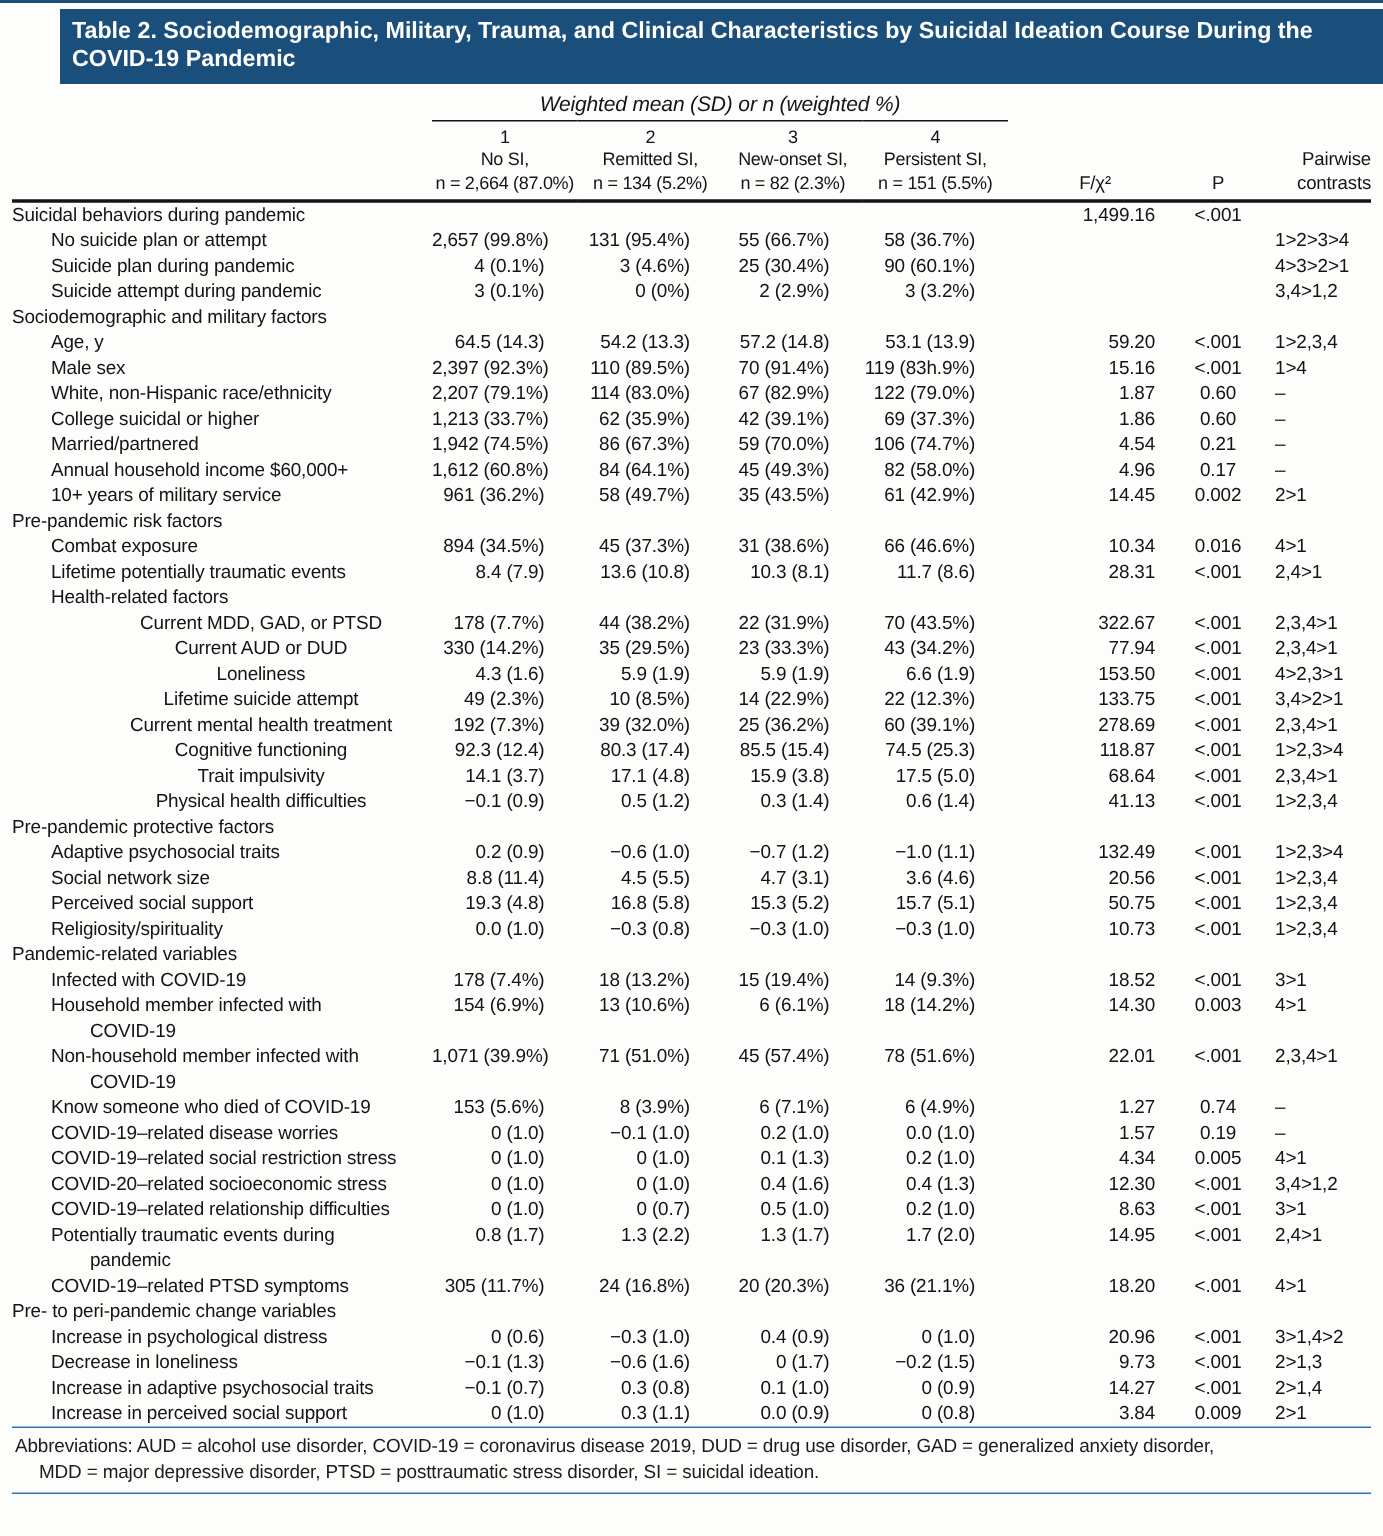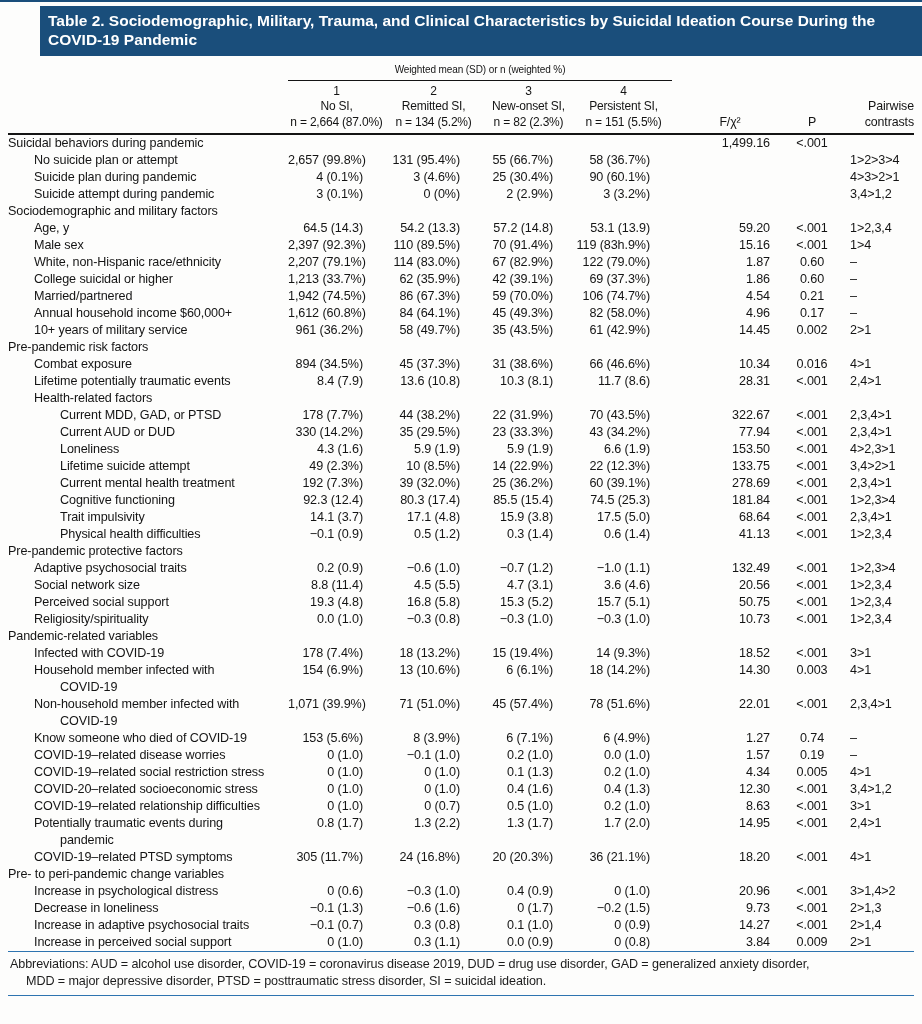--- a/index.html
+++ b/index.html
@@ -22,34 +22,35 @@
   
   col.c-label { width:280px; }
   col.c-g1 { width:97px; }  col.c-g2 { width:97px; }
   col.c-g3 { width:93px; }  col.c-g4 { width:97px; }
   col.c-f  { width:116px; } col.c-p  { width:48px; }
   col.c-pw { width:78px; }
 
   thead th { font-weight:normal; font-size:12px; line-height:15.5px; color:#141414; }
   th.spanner {
     text-align:center; padding-bottom:2px; border-bottom:1.2px solid #141414;
-    font-size:10px;
+    font-size:14px;
+    font-style:italic;
   }
   tr.colhead-row th { vertical-align:bottom; padding-top:3px; padding-bottom:3px; }
   tr.colhead-row th { border-bottom:2px solid #141414; }
   th.group-head { text-align:center; white-space:nowrap; letter-spacing:-0.2px; }
   th.group-head span { display:block; }
   th.stat-head { text-align:center; font-size:12.4px; }
   th.pw-head { text-align:right; font-size:12.4px; }
 
   tbody td { font-size:12.6px; line-height:17px; }
   td.label { white-space:pre-line;margin-left:20px; }
   td.label.lvl0 { padding-left:26px; text-indent:-26px; }
   td.label.lvl1 { padding-left:52px; text-indent:-26px; }
-  td.label.lvl2 { padding-left:78px; text-indent:-26px; }
+  td.label.lvl2 { padding-left:78px; text-indent:-26px;text-align:center; }
   td.val  { text-align:right; padding-right:22px; white-space:nowrap; }
   td.fval { text-align:right; padding-right:18px; white-space:nowrap; }
   td.pval { text-align:center; white-space:nowrap; }
   td.pwval{ text-align:left; padding-left:14px; white-space:nowrap; }
 
   .footer {
     margin:0 8px; border-top:1.5px solid #2e74b0; border-bottom:1.5px solid #2e74b0;
     font-size:12.6px; line-height:16.5px; color:#1c1c1c;
     padding:4px 2px 6px 2px;
   }
@@ -317,21 +318,21 @@
           <td class="fval">278.69</td>
           <td class="pval">&lt;.001</td>
           <td class="pwval">2,3,4&gt;1</td>
         </tr>
         <tr>
           <td class="label lvl2">Cognitive functioning</td>
           <td class="val">92.3 (12.4)</td>
           <td class="val">80.3 (17.4)</td>
           <td class="val">85.5 (15.4)</td>
           <td class="val">74.5 (25.3)</td>
-          <td class="fval">181.84</td>
+          <td class="fval">118.87</td>
           <td class="pval">&lt;.001</td>
           <td class="pwval">1&gt;2,3&gt;4</td>
         </tr>
         <tr>
           <td class="label lvl2">Trait impulsivity</td>
           <td class="val">14.1 (3.7)</td>
           <td class="val">17.1 (4.8)</td>
           <td class="val">15.9 (3.8)</td>
           <td class="val">17.5 (5.0)</td>
           <td class="fval">68.64</td>

